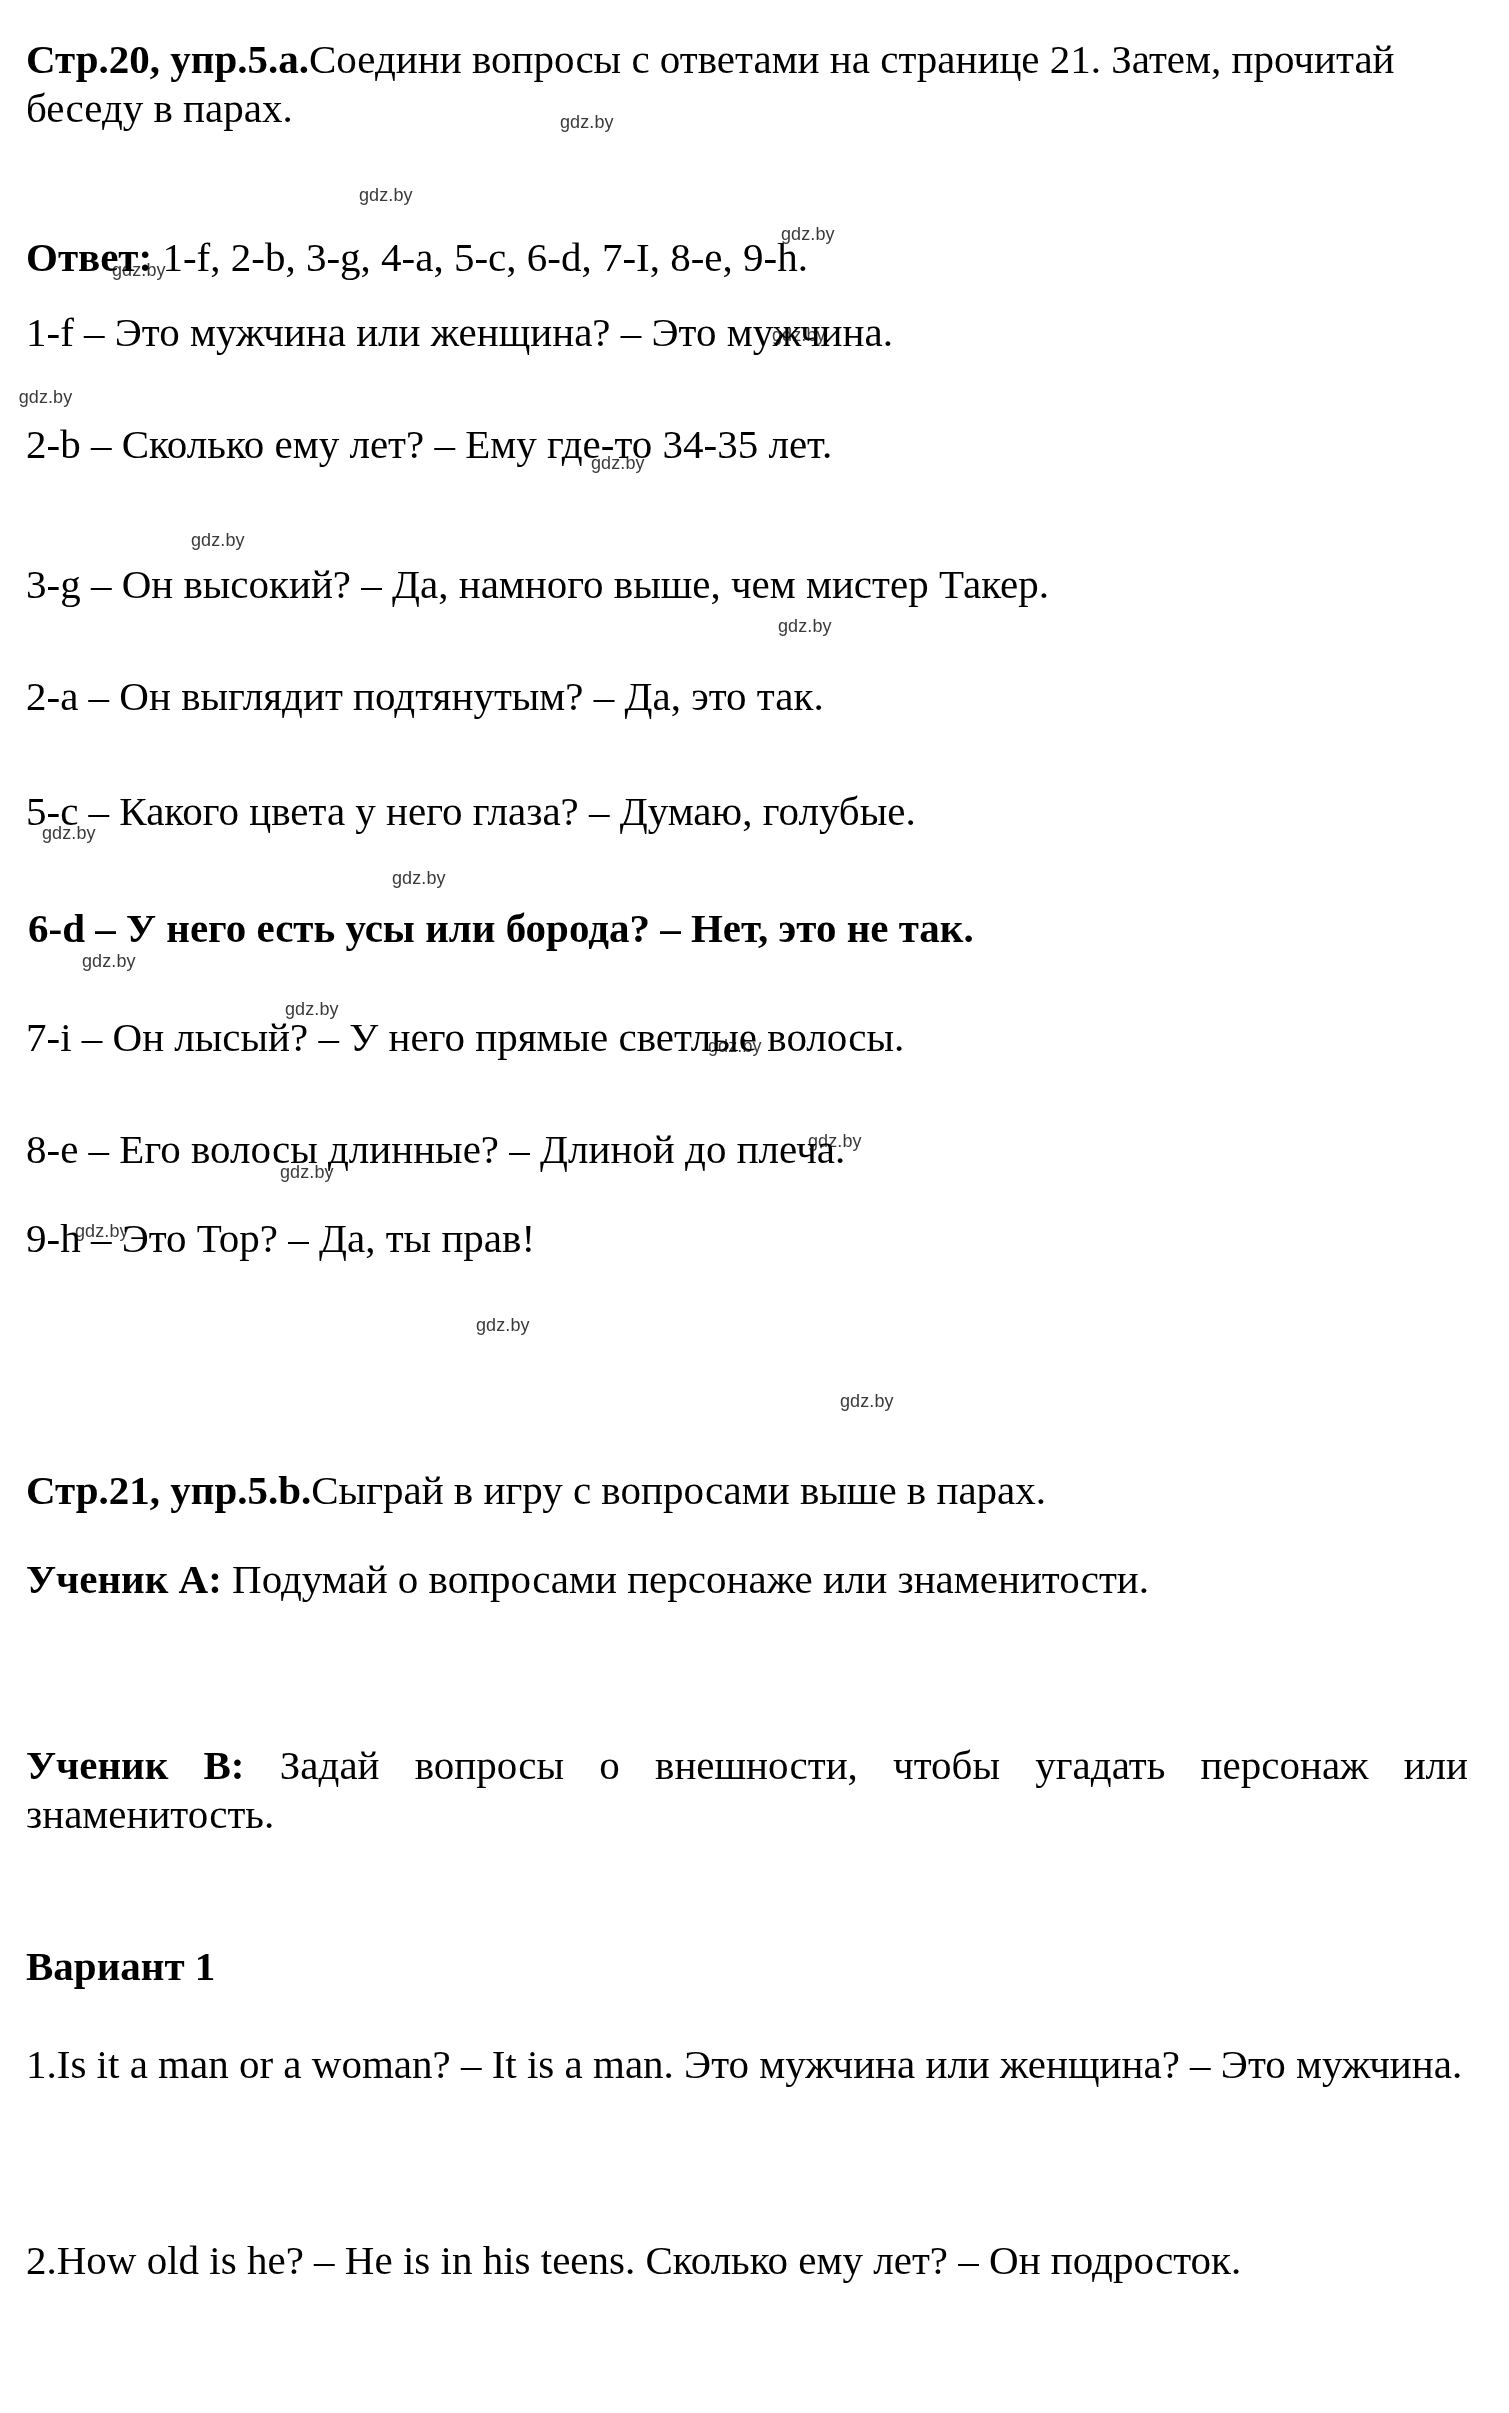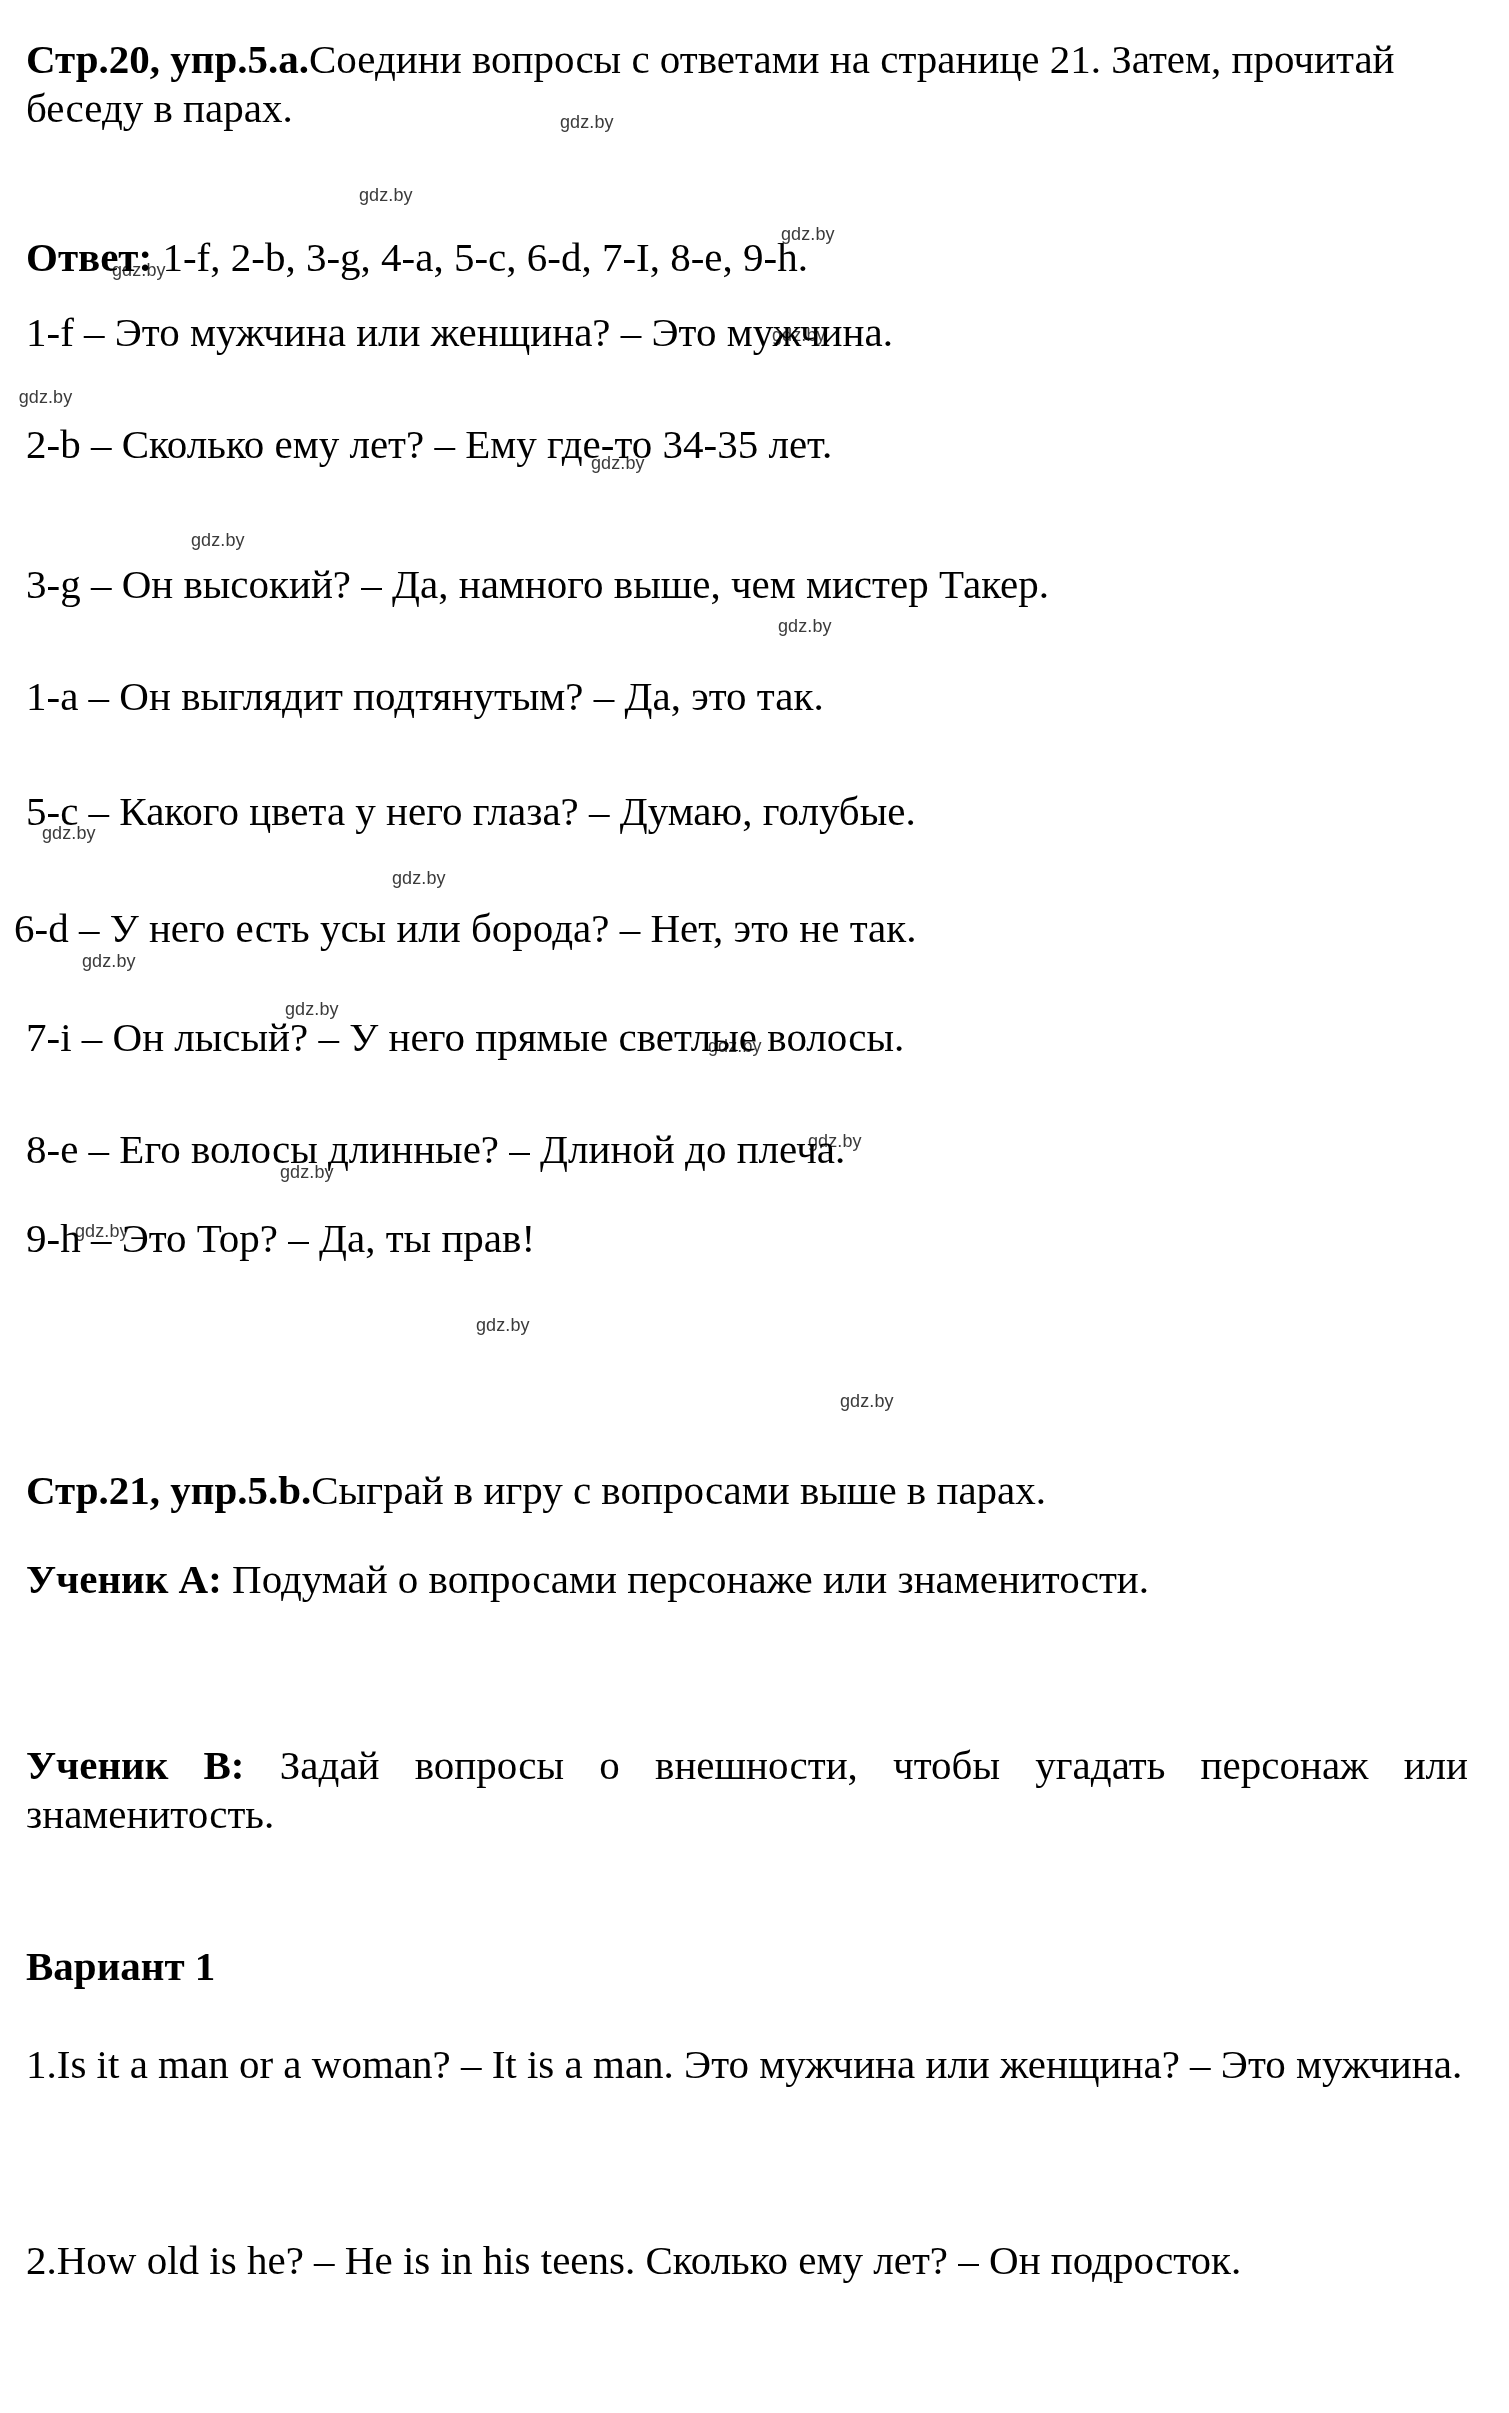--- a/index.html
+++ b/index.html
@@ -123,23 +123,23 @@
     </div>
 
     <div class="line" style="left:26px; top:233px;">
       <span class="lead">Ответ:</span>
       <span>1-f, 2-b, 3-g, 4-a, 5-c, 6-d, 7-I, 8-e, 9-h.</span>
     </div>
 
     <div class="line" style="left:26px; top:308px;">1-f – Это мужчина или женщина? – Это мужчина.</div>
     <div class="line" style="left:26px; top:420px;">2-b – Сколько ему лет? – Ему где-то 34-35 лет.</div>
     <div class="line" style="left:26px; top:560px;">3-g – Он высокий? – Да, намного выше, чем мистер Такер.</div>
-    <div class="line" style="left:26px; top:672px;">1-a – Он выглядит подтянутым? – Да, это так.</div>
+    <div class="line" style="left:26px; top:672px;">2-a – Он выглядит подтянутым? – Да, это так.</div>
     <div class="line" style="left:26px; top:787px;">5-c – Какого цвета у него глаза? – Думаю, голубые.</div>
-    <div class="line" style="left:14px; top:904px;">6-d – У него есть усы или борода? – Нет, это не так.</div>
+    <div class="line" style="left:28px; top:904px;font-weight:bold;">6-d – У него есть усы или борода? – Нет, это не так.</div>
     <div class="line" style="left:26px; top:1013px;">7-i – Он лысый? – У него прямые светлые волосы.</div>
     <div class="line" style="left:26px; top:1125px;">8-e – Его волосы длинные? – Длиной до плеча.</div>
     <div class="line" style="left:26px; top:1214px;">9-h – Это Тор? – Да, ты прав!</div>
 
     <div class="line" style="left:26px; top:1466px;">
       <span class="lead">Стр.21, упр.5.b.</span><span>Сыграй в игру с вопросами выше в парах.</span>
     </div>
 
     <div class="line justified" style="left:26px; top:1555px; width:1442px;">
       <span class="lead">Ученик А:</span>

